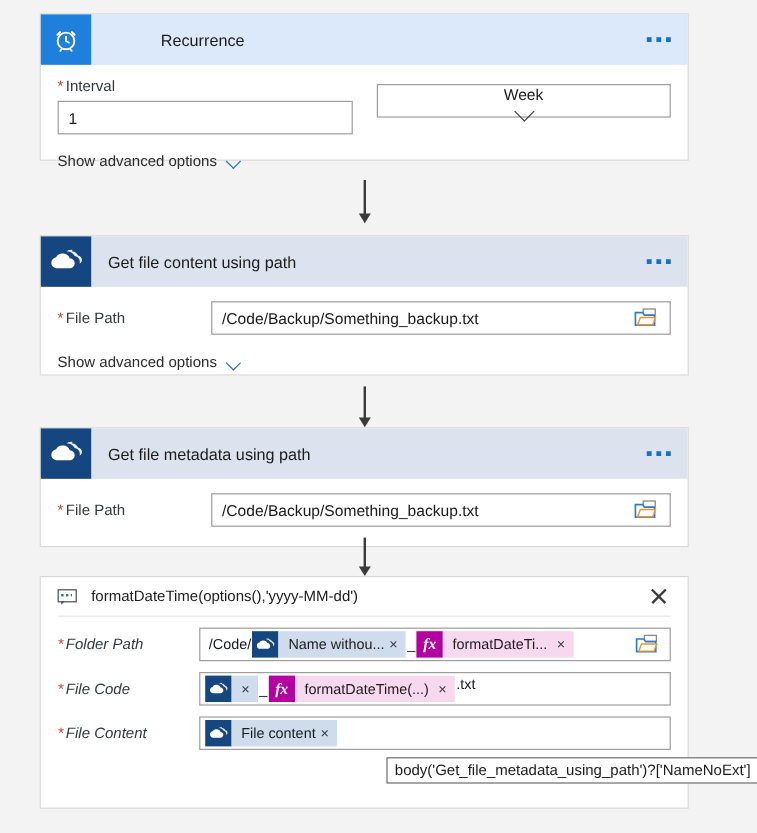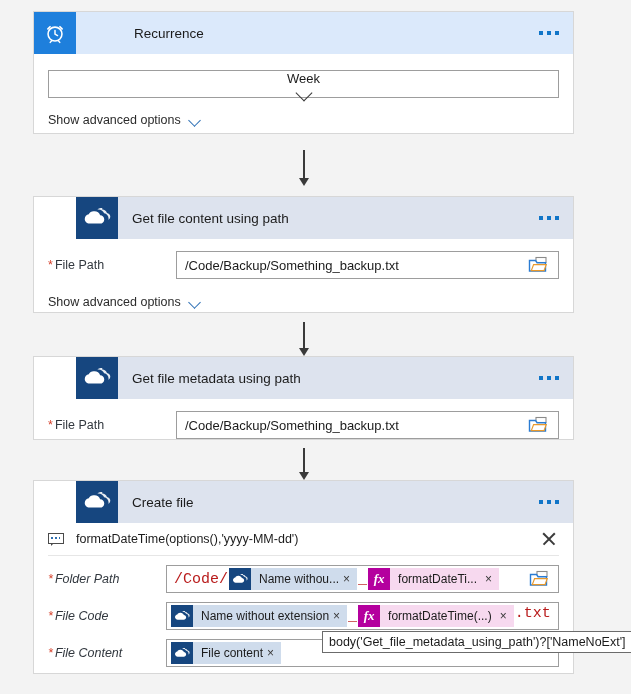--- a/index.html
+++ b/index.html
@@ -25,21 +25,21 @@
     border: 1px solid #d7d7d7;
     box-sizing: border-box;
   }
   .card-header {
     position: relative;
     height: 42px;
     display: flex;
     align-items: center;
   }
   .hdr-recurrence { background: #dbe9fb; gap: 44px; }
-  .hdr-onedrive   { background: #dde3ee; margin-left: 42px; }
+  .hdr-onedrive   { background: #dde3ee; }
 
   .hdr-icon {
     width: 42px;
     height: 42px;
     flex: 0 0 42px;
     display: flex;
     align-items: center;
     justify-content: center;
   }
   .hdr-icon.clock  { background: #1e7fdc; }
@@ -219,25 +219,24 @@
     border: 1px solid #9d9d9d;
     background: #fff;
     height: 28px;
     box-sizing: border-box;
     display: flex;
     align-items: center;
     padding: 0 4px 0 0;
     overflow: hidden;
   }
   .plain-text {
-    font-size: 15px;
-    color: #b91c1c;
+    font-size: 12px;
+    color: #0f172a;
     white-space: nowrap;
     padding: 0 1px;
-    font-family: Liberation Mono, monospace;
   }
   .token {
     display: flex;
     align-items: center;
     height: 22px;
     white-space: nowrap;
     flex: 0 0 auto;
   }
   .token .tk-icon {
     width: 22px; height: 22px;
@@ -315,20 +314,28 @@
       <div class="hdr-ellipsis">
         <i></i>
         <i></i>
         <i></i>
       </div>
     </div>
     <div class="card-body">
 
       <div style="display:flex;gap:20px;margin-top:11px;">
         <div style="flex:1;">
+          <div class="req-label">
+            <span class="star">*</span><span>Interval</span>
+          </div>
+          <div class="txtbox" style="margin-top:5px;">
+            <span>1</span>
+          </div>
+        </div>
+        <div style="flex:1;">
           <div class="txtbox combo" style="margin-top:5px;flex-direction:column;">
             <span>Week</span>
             <span class="chev big"></span>
           </div>
         </div>
       </div>
       <div class="advanced" style="margin-top:15px;">
         <span>Show advanced options</span>
         <span class="chev"></span>
       </div>
@@ -376,21 +383,21 @@
         <span class="chev"></span>
       </div>
     </div>
   </div>
 
   <div class="arrow" style="top:322px;height:36px;">
     <div class="shaft" style="height:28px;"></div>
     <div class="head" style="top:26px;"></div>
   </div>
 
-  <div class="card" style="top:356px;height:84px;">
+  <div class="card" style="top:356px;height:100px;">
     <div class="card-header hdr-onedrive">
       <div class="hdr-icon cloud">
         <svg width="28" height="20" viewBox="0 0 32 22">
           <path d="M13.2 3.3c3.0 0 5.5 1.9 6.4 4.5 2.6.1 4.7 2.2 4.7 4.8 0 2.7-2.2 4.8-4.9 4.8H7.4C4.4 17.4 2 15 2 12.1c0-2.7 2.0-4.9 4.6-5.3.9-2.1 3.1-3.5 5.5-3.5z" fill="#ffffff"></path>
           <path d="M22.0 1.4c2.5 0 4.6 1.6 5.4 3.8 2.1.2 3.8 2.0 3.8 4.1 0 1.6-.9 3.0-2.3 3.7.2-.5.3-1.1.3-1.7 0-2.9-2.2-5.3-5.0-5.7-1.2-2.6-3.8-4.3-6.7-4.3-.4 0-.8 0-1.1.1 1.4-1.2 3.2-2.0 5.6-2.0z" fill="#ffffff" opacity="0.9"></path>
         </svg>
       </div>
       <div class="hdr-title">Get file metadata using path</div>
       <div class="hdr-ellipsis">
         <i></i>
@@ -416,34 +423,20 @@
       </div>
     </div>
   </div>
 
   <div class="arrow" style="top:448px;height:34px;">
     <div class="shaft" style="height:26px;"></div>
     <div class="head" style="top:24px;"></div>
   </div>
 
   <div class="card" style="top:480px;height:194px;">
-    <div class="card-header hdr-onedrive">
-      <div class="hdr-icon cloud">
-        <svg width="28" height="20" viewBox="0 0 32 22">
-          <path d="M13.2 3.3c3.0 0 5.5 1.9 6.4 4.5 2.6.1 4.7 2.2 4.7 4.8 0 2.7-2.2 4.8-4.9 4.8H7.4C4.4 17.4 2 15 2 12.1c0-2.7 2.0-4.9 4.6-5.3.9-2.1 3.1-3.5 5.5-3.5z" fill="#ffffff"></path>
-          <path d="M22.0 1.4c2.5 0 4.6 1.6 5.4 3.8 2.1.2 3.8 2.0 3.8 4.1 0 1.6-.9 3.0-2.3 3.7.2-.5.3-1.1.3-1.7 0-2.9-2.2-5.3-5.0-5.7-1.2-2.6-3.8-4.3-6.7-4.3-.4 0-.8 0-1.1.1 1.4-1.2 3.2-2.0 5.6-2.0z" fill="#ffffff" opacity="0.9"></path>
-        </svg>
-      </div>
-      <div class="hdr-title">Create file</div>
-      <div class="hdr-ellipsis">
-        <i></i>
-        <i></i>
-        <i></i>
-      </div>
-    </div>
     <div class="card-body">
 
       <div class="comment-row">
         <span class="comment-icon">
           <span class="bub"></span>
           <span class="tail"></span>
           <span class="dots">
               <i></i>
               <i></i>
               <i></i>
@@ -498,21 +491,20 @@
         </div>
         <div class="token-field" style="flex:1;padding-left:4px;">
           <span class="token dyn">
             <span class="tk-icon">
               <svg width="16" height="11" viewBox="0 0 32 22">
                 <path d="M13.2 3.3c3.0 0 5.5 1.9 6.4 4.5 2.6.1 4.7 2.2 4.7 4.8 0 2.7-2.2 4.8-4.9 4.8H7.4C4.4 17.4 2 15 2 12.1c0-2.7 2.0-4.9 4.6-5.3.9-2.1 3.1-3.5 5.5-3.5z" fill="#ffffff"></path>
                 <path d="M22.0 1.4c2.5 0 4.6 1.6 5.4 3.8 2.1.2 3.8 2.0 3.8 4.1 0 1.6-.9 3.0-2.3 3.7.2-.5.3-1.1.3-1.7 0-2.9-2.2-5.3-5.0-5.7-1.2-2.6-3.8-4.3-6.7-4.3-.4 0-.8 0-1.1.1 1.4-1.2 3.2-2.0 5.6-2.0z" fill="#ffffff" opacity="0.9"></path>
               </svg>
             </span>
             <span class="tk-body">
-              <span>Name without extension</span>
               <span class="tk-x">×</span>
             </span>
           </span>
           <span class="plain-text">_</span>
           <span class="token fx">
             <span class="tk-icon">
                 <span class="fx-glyph">fx</span>
               </span>
             <span class="tk-body">
               <span>formatDateTime(...)</span>

